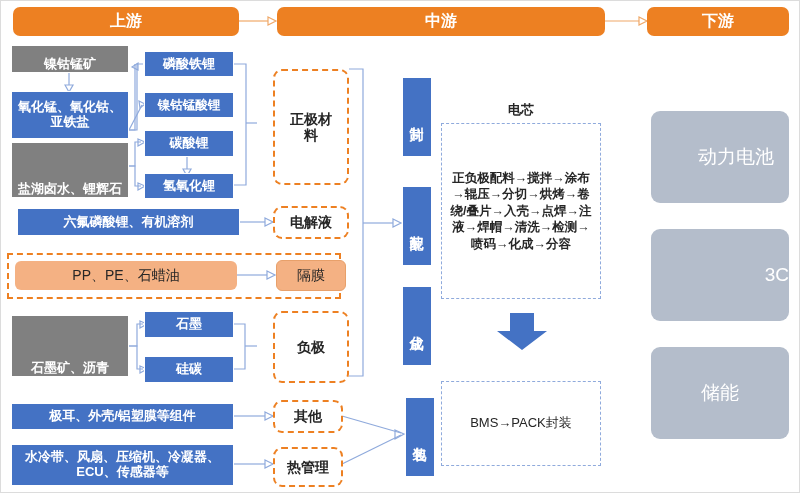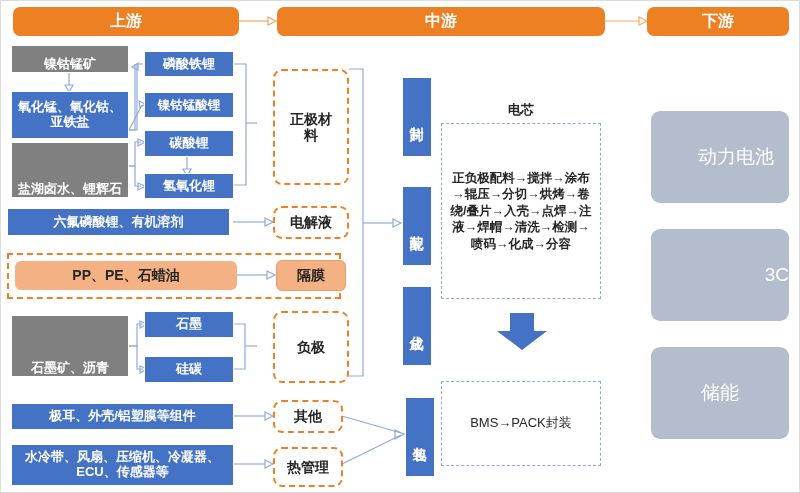--- a/index.html
+++ b/index.html
@@ -11,21 +11,21 @@
   .box{position:absolute;box-sizing:border-box;display:flex;align-items:center;
        justify-content:center;text-align:center;line-height:1.15;}
   
   .hdr{background:#ED8022;color:#ffffff;border-radius:7px;font-size:16px;font-weight:700;}
   
   .blue{background:#4472C4;color:#ffffff;border:1px solid #ffffff;font-size:13px;font-weight:700;}
   .blue-sm{font-size:12.5px;}
   
   .gray{background:#808080;color:#ffffff;border:1px solid #ffffff;font-size:13px;font-weight:700;align-items:flex-end;}
   
-  .orangefill{background:#F4B183;color:#262626;border-radius:6px;font-size:14px;font-weight:700;}
+  .orangefill{background:#F4B183;color:#262626;border-radius:6px;font-size:14px;font-weight:400;}
   
   .odash{background:#ffffff;color:#262626;border:2px dashed #ED8022;border-radius:9px;
          font-size:14px;font-weight:700;}
   
   .bdash{background:#ffffff;color:#333f50;border:1px dashed #8FAADC;}
   
   .dstream{background:#B4BDCB;color:#ffffff;border-radius:9px;font-size:19px;font-weight:400;}
   
   .vbox{writing-mode:vertical-rl;text-orientation:upright;letter-spacing:1px;}
   .cap{position:absolute;font-size:13px;font-weight:700;color:#262626;text-align:center;}
@@ -132,21 +132,21 @@
   <div class="box blue" style="left:143px;top:172px;width:90px;height:26px;">
     <span>氢氧化锂</span>
   </div>
   <div class="box blue" style="left:143px;top:310px;width:90px;height:27px;">
     <span>石墨</span>
   </div>
   <div class="box blue" style="left:143px;top:355px;width:90px;height:27px;">
     <span>硅碳</span>
   </div>
 
-  <div class="box blue" style="left:6px;top:207px;width:223px;height:28px;">
+  <div class="box blue" style="left:16px;top:207px;width:223px;height:28px;">
     <span>六氟磷酸锂、有机溶剂</span>
   </div>
   <div class="box orangefill" style="left:14px;top:260px;width:222px;height:29px;">
     <span>PP、PE、石蜡油</span>
   </div>
   <div class="box blue" style="left:10px;top:402px;width:223px;height:27px;">
     <span>极耳、外壳/铝塑膜等组件</span>
   </div>
   <div class="box blue" style="left:10px;top:443px;width:223px;height:42px;">
     <span>水冷带、风扇、压缩机、冷凝器、ECU、传感器等</span>

